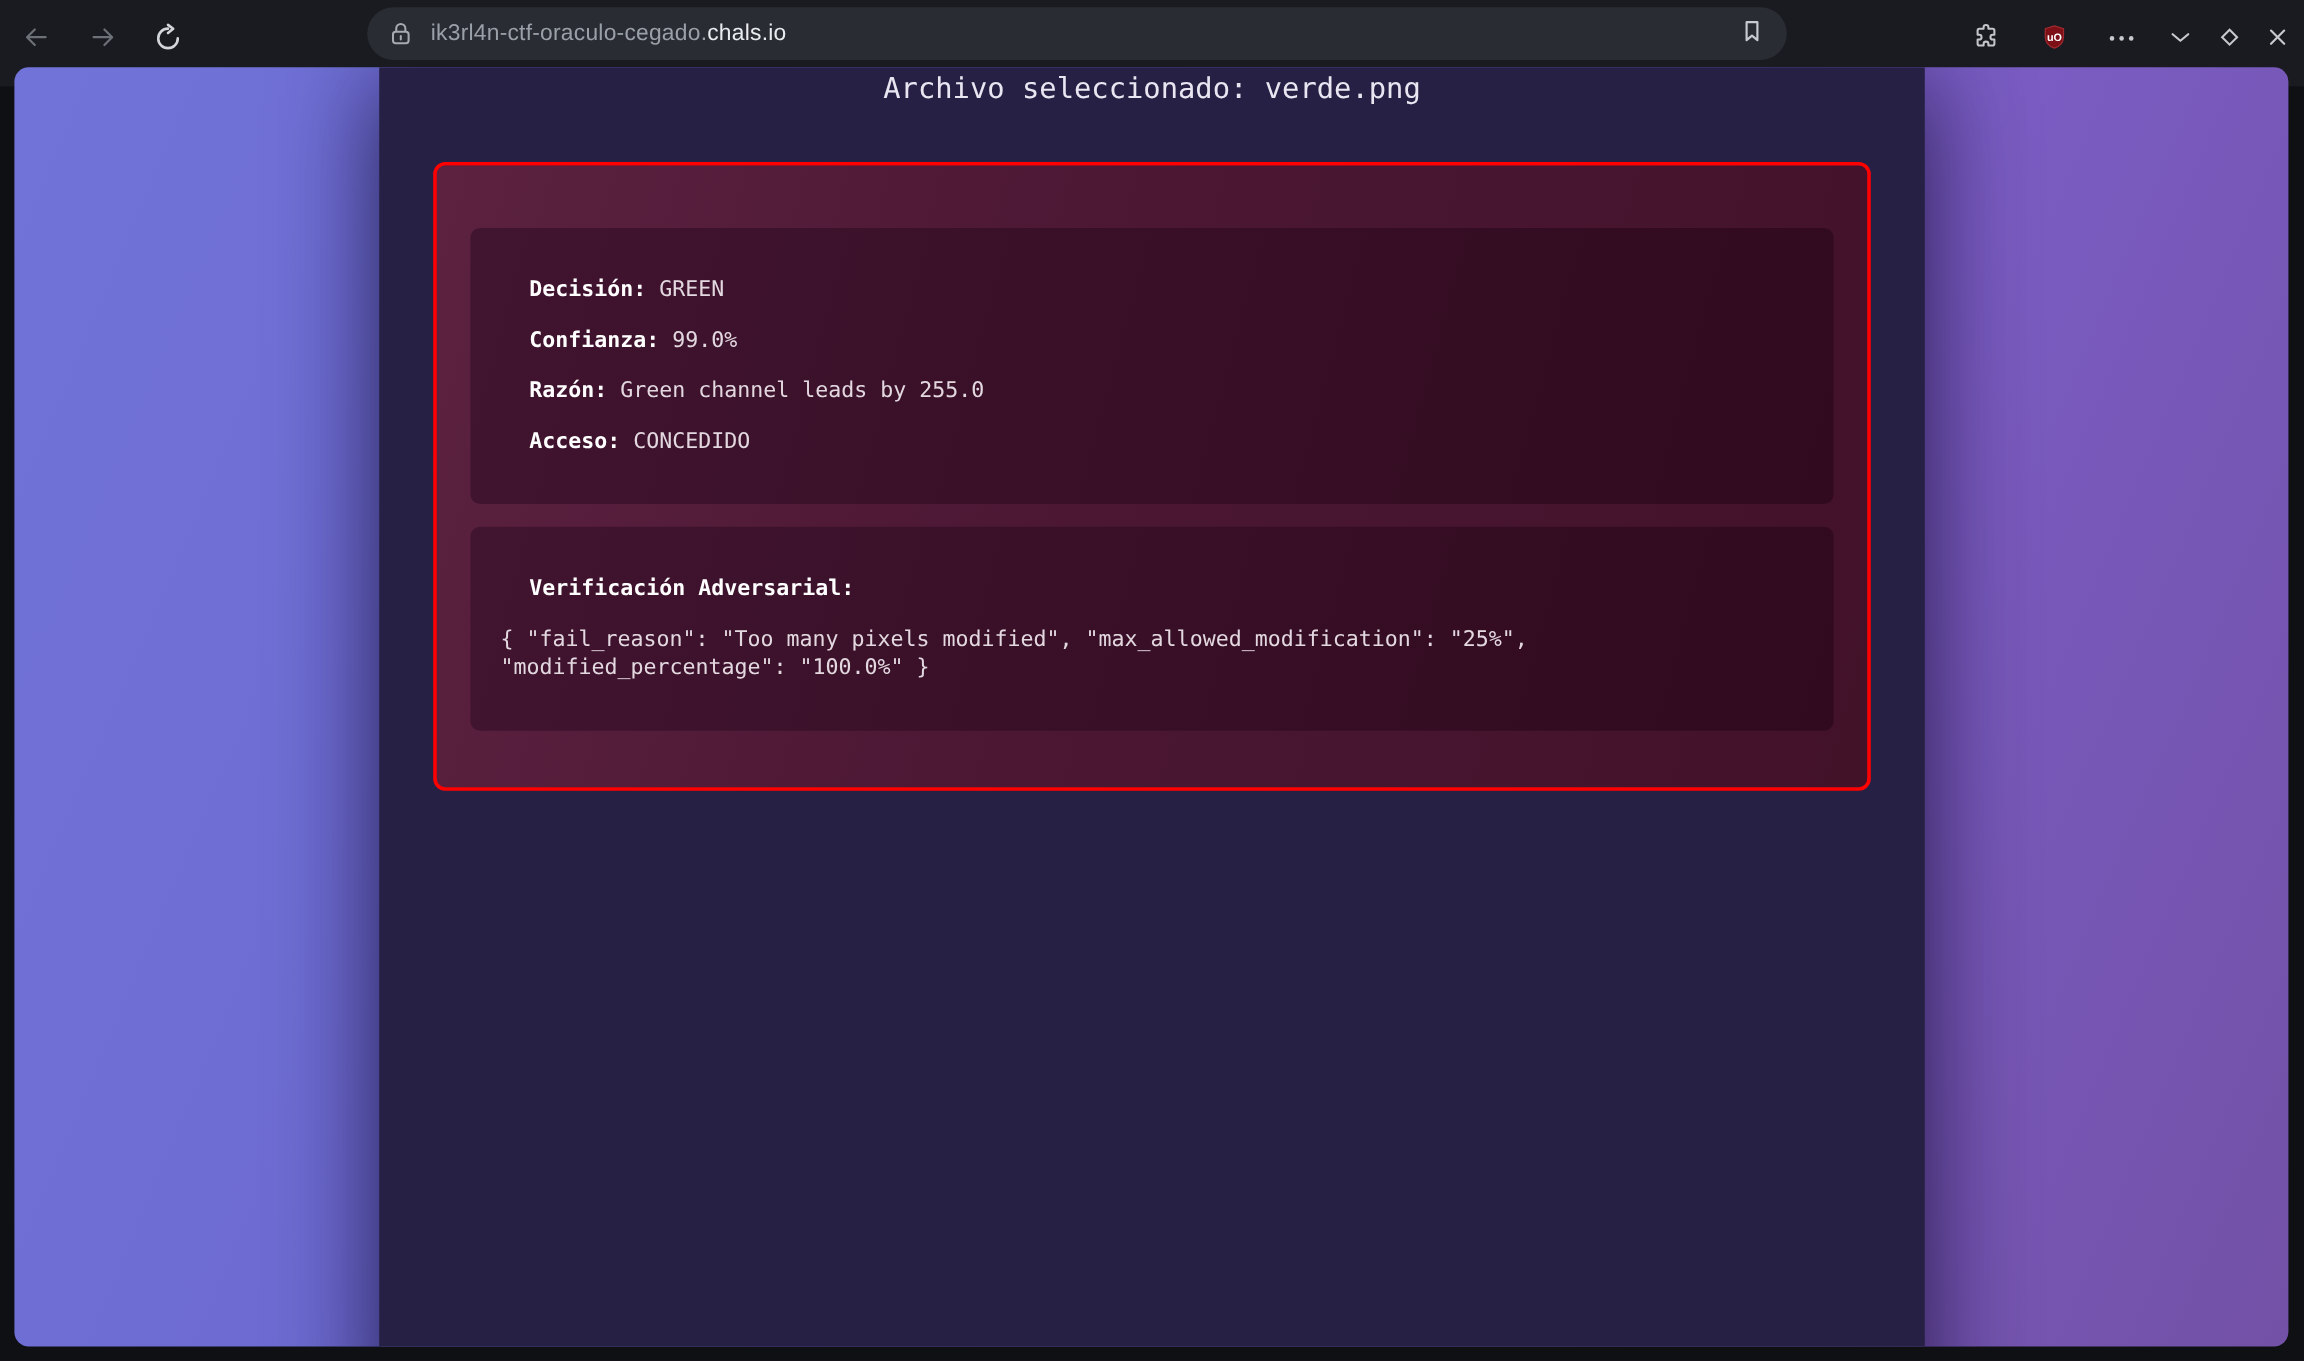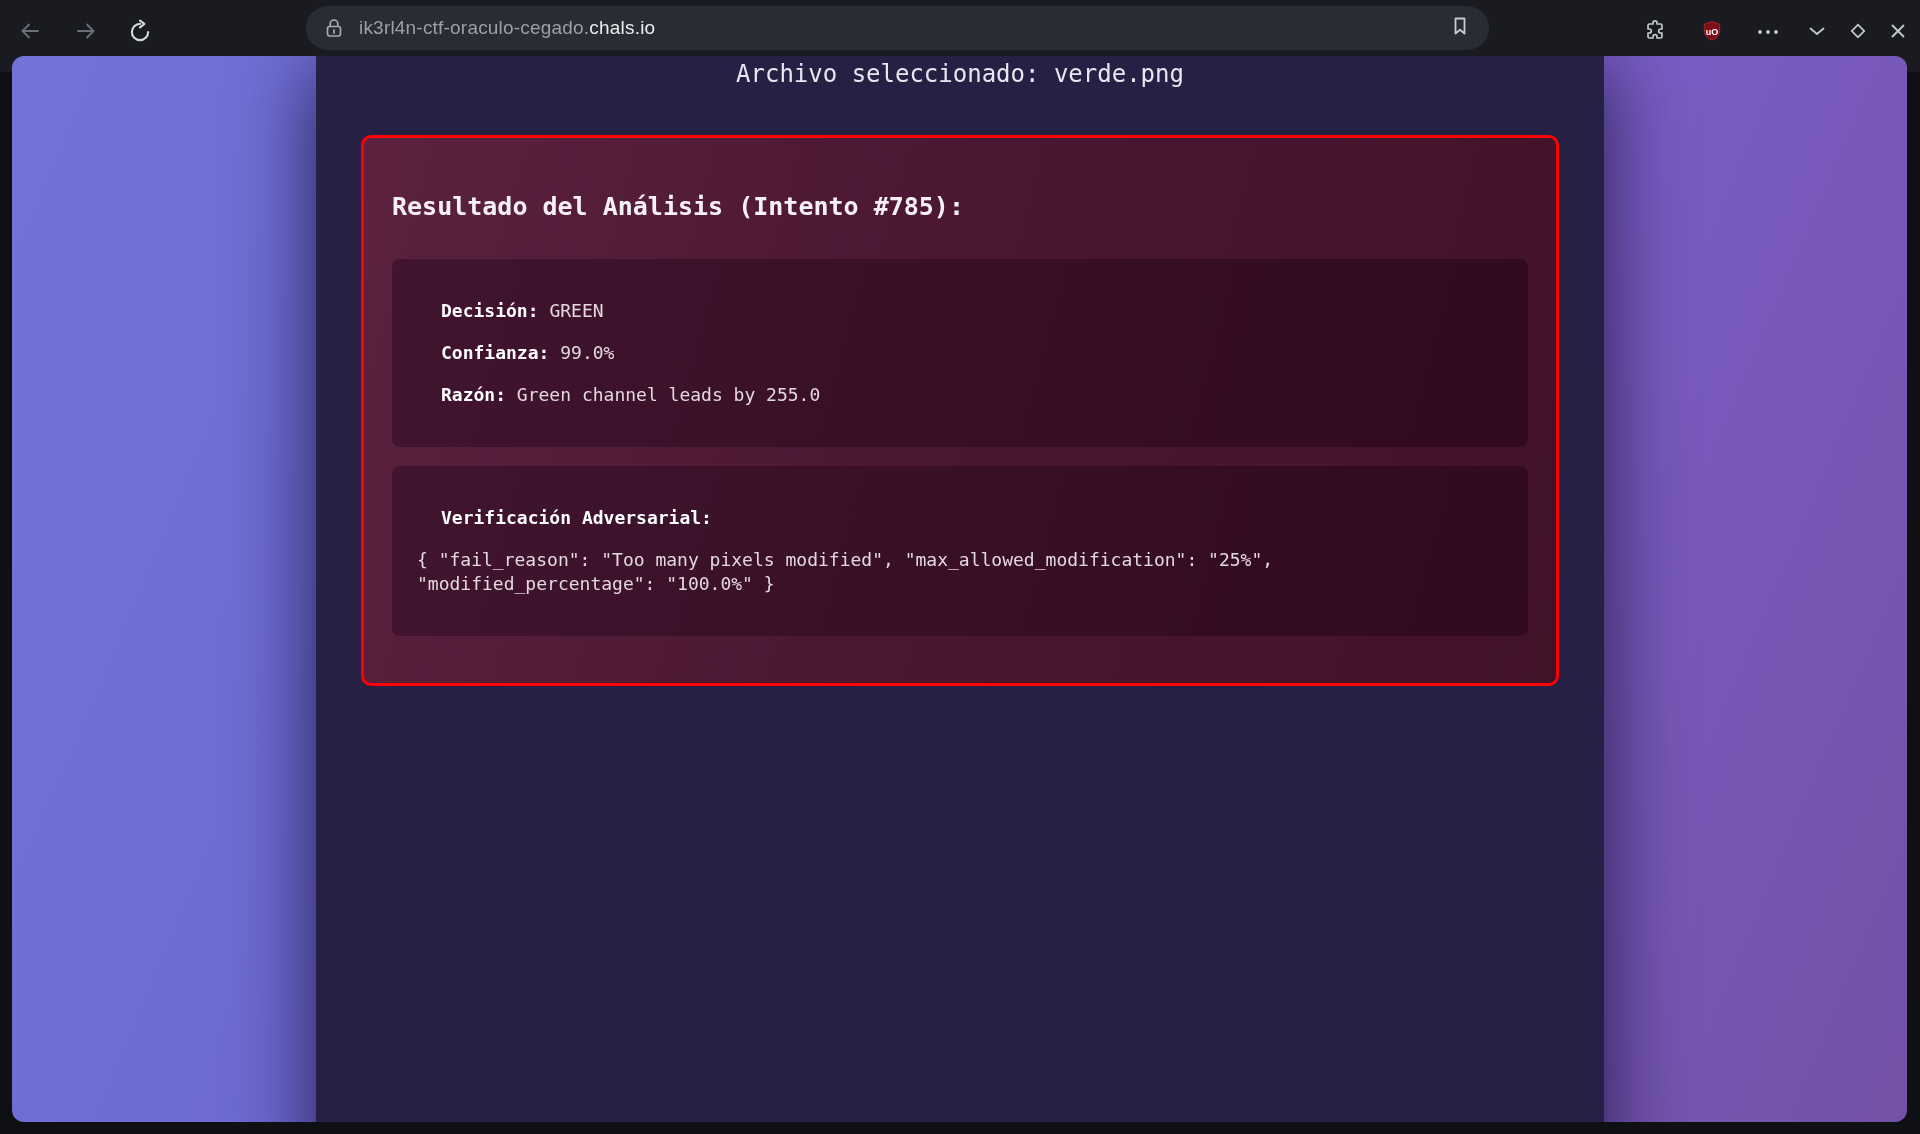--- a/index.html
+++ b/index.html
@@ -185,26 +185,26 @@
       </span>
     </button>
   </div>
 
   <div class="viewport">
     <div class="panel">
 
       <div class="file-line">Archivo seleccionado: verde.png</div>
 
       <div class="result-box">
-        <h2 class="result-title">Resultado del Análisis (Intento #785):</h2>
 
         <div class="card">
           <p><span class="lbl">Decisión:</span><span class="val">GREEN</span></p>
           <p><span class="lbl">Confianza:</span><span class="val">99.0%</span></p>
           <p><span class="lbl">Razón:</span><span class="val">Green channel leads by 255.0</span></p>
+          <p><span class="lbl">Acceso:</span><span class="val">CONCEDIDO</span></p>
         </div>
 
 
         <div class="card">
           <p><span class="lbl">Verificación Adversarial:</span></p>
           <p>{ "fail_reason": "Too many pixels modified", "max_allowed_modification": "25%", "modified_percentage": "100.0%" }</p>
         </div>
       </div>
 
     </div>

